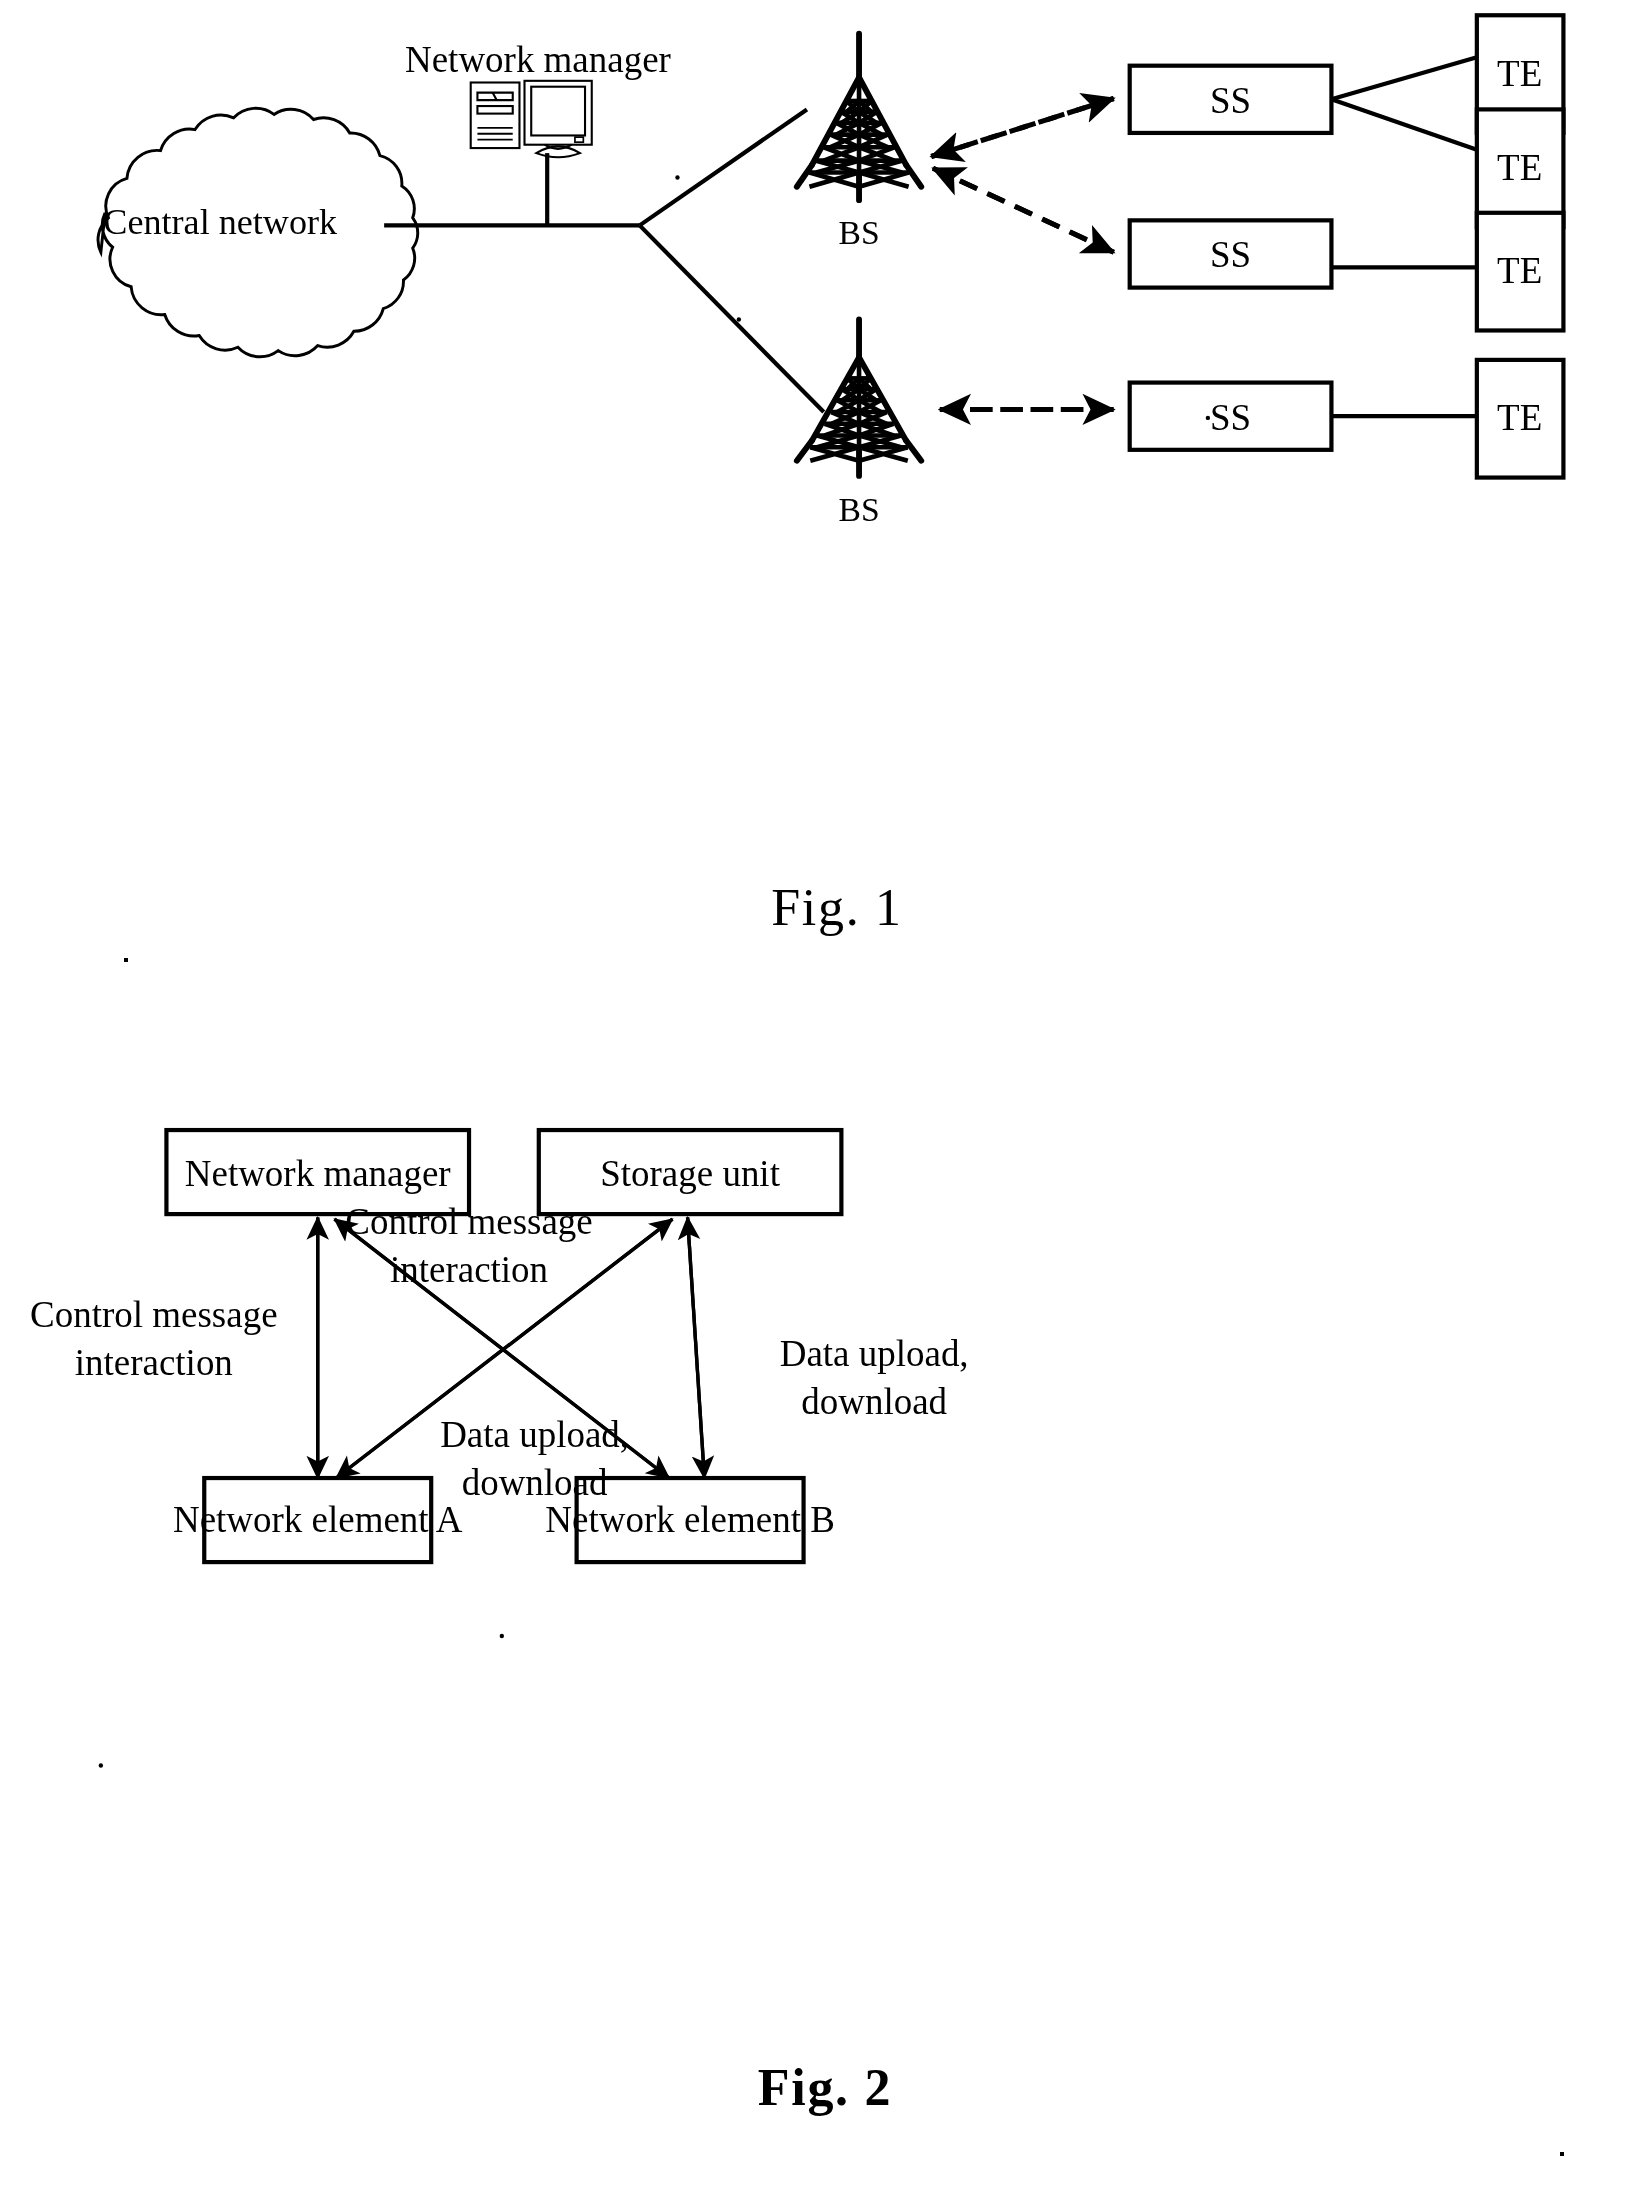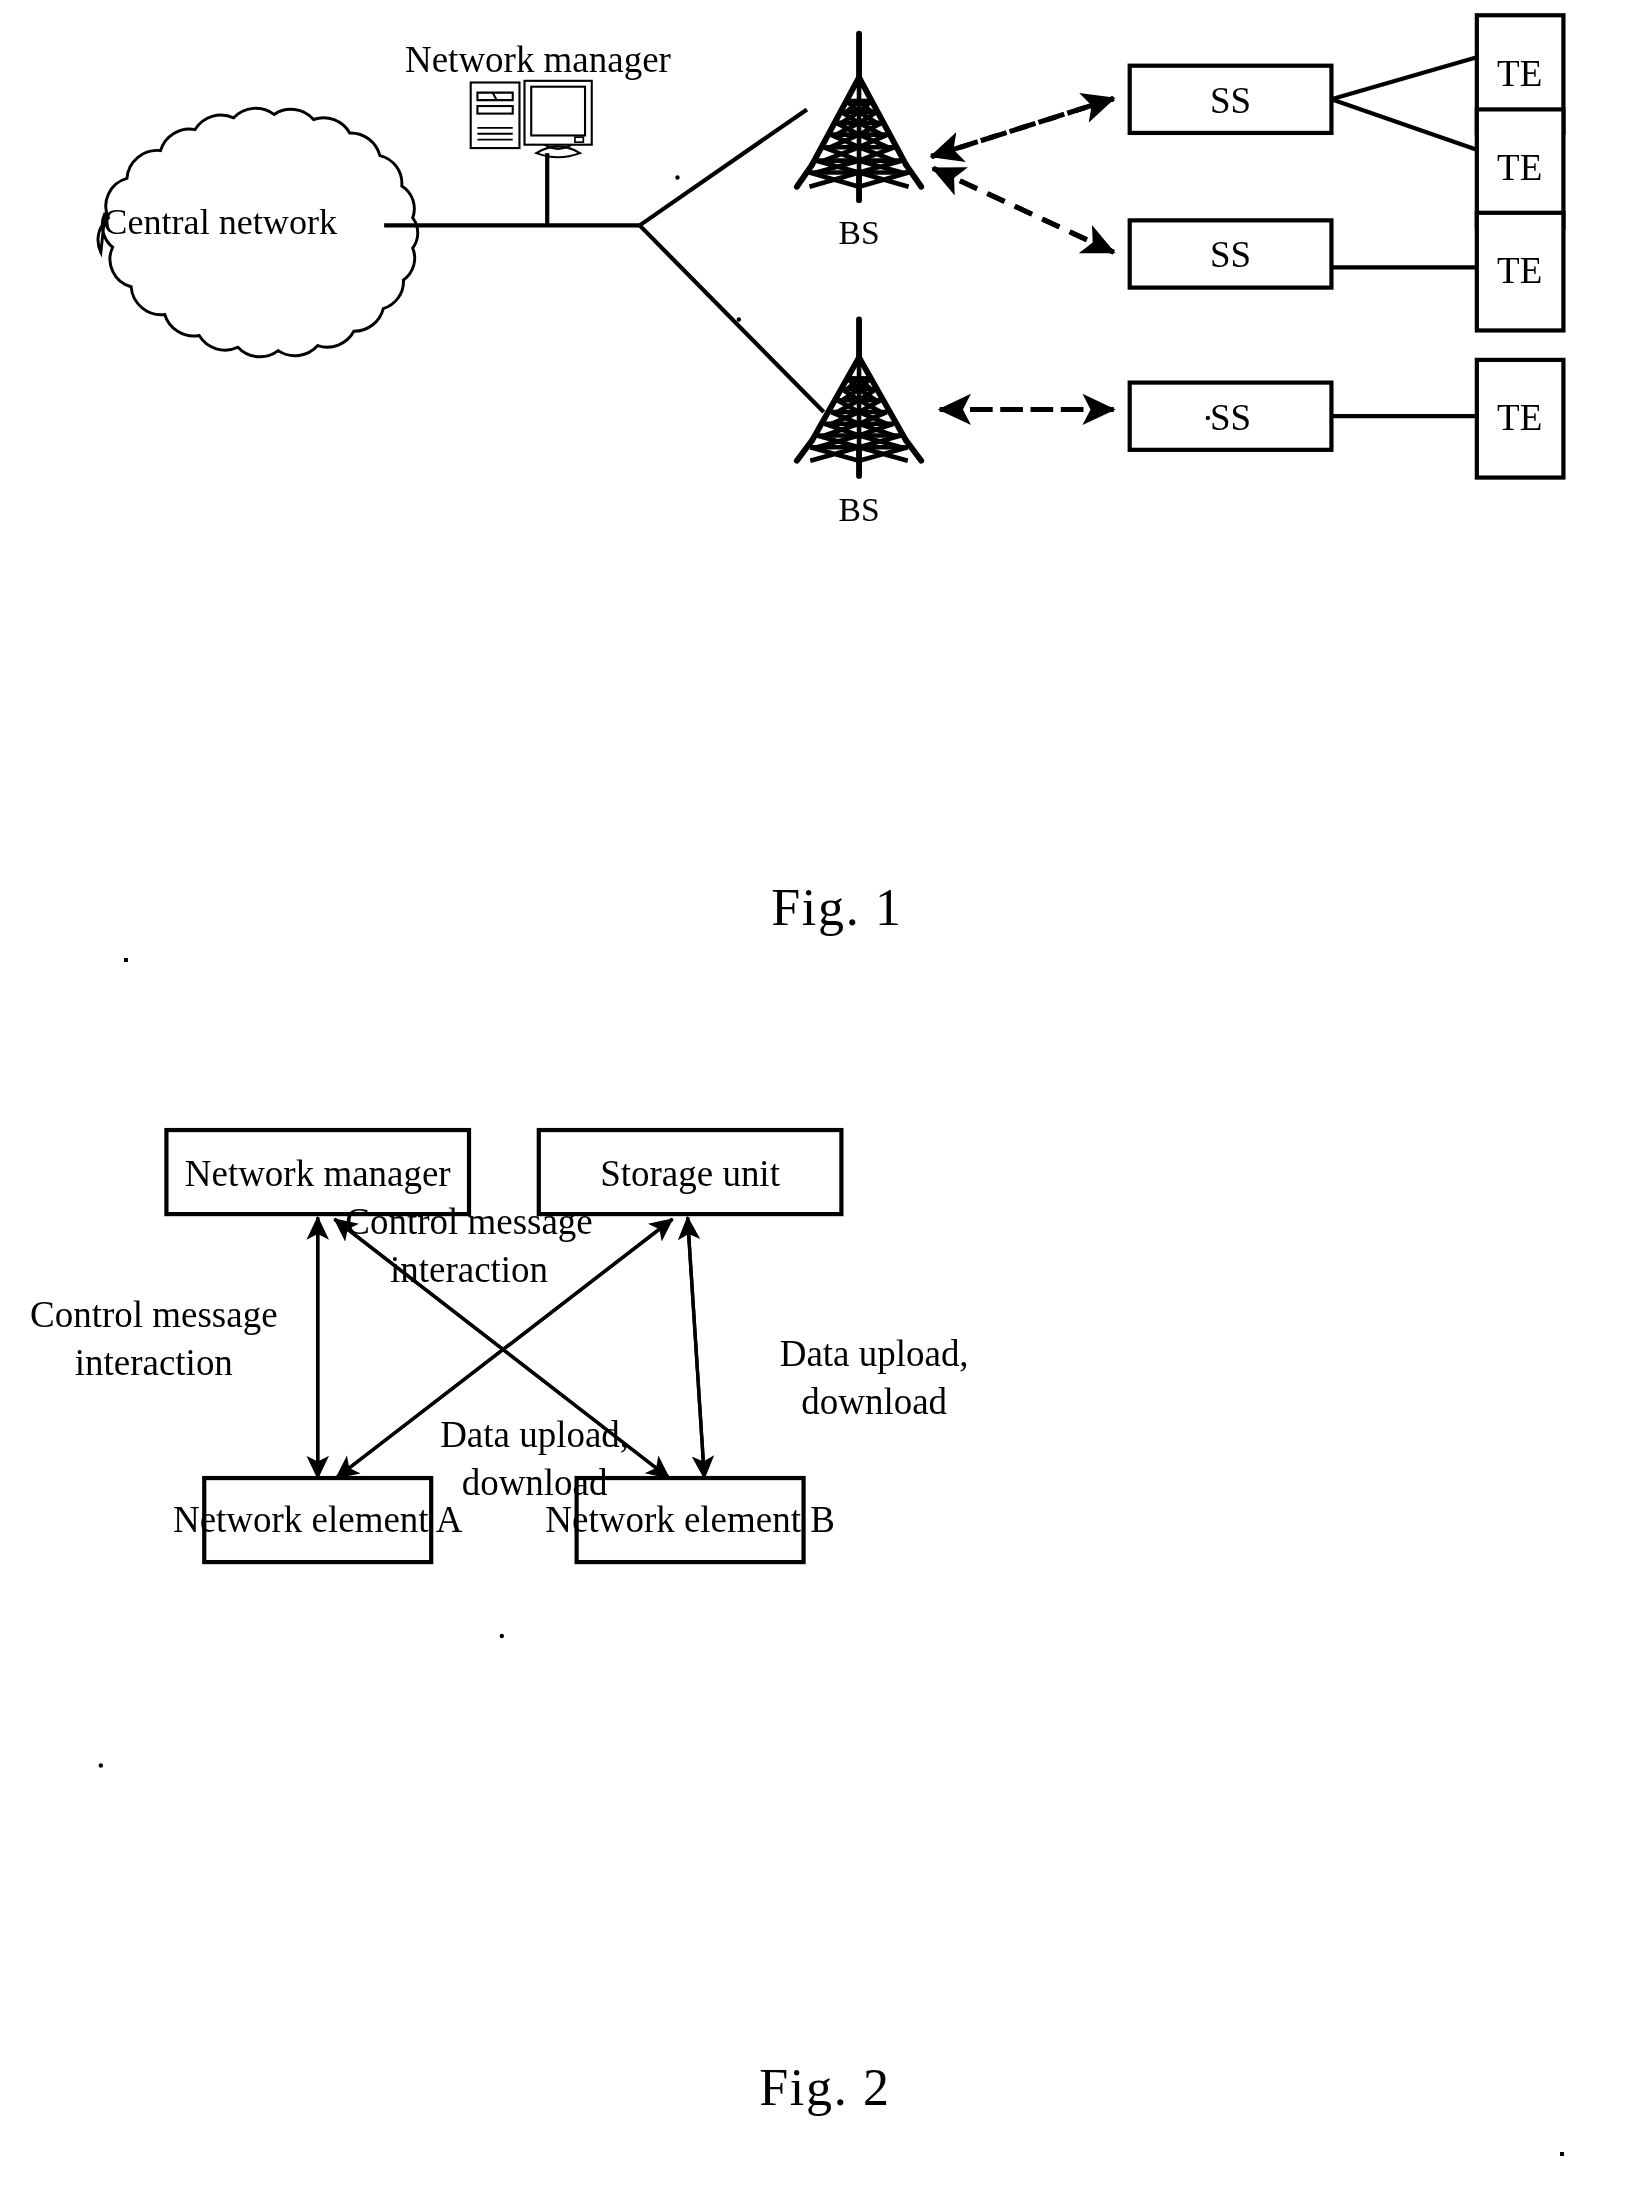--- a/index.html
+++ b/index.html
@@ -29,21 +29,21 @@
   }
   .fig-caption {
     position: absolute;
     width: 100%;
     text-align: center;
     font-size: 52px;
     letter-spacing: 1.7px;
     font-family: "Liberation Serif", "DejaVu Serif", serif;
   }
   #fig1-caption { top: 878px; padding-left: 12px; }
-  #fig2-caption { top: 2058px; }
+  #fig2-caption { top: 2058px; font-weight: bold; }
 
   .svg-label {
     font-family: "Liberation Serif", "DejaVu Serif", serif;
     fill: #000000;
   }
   .lbl-node   { font-size: 40px; }
   .lbl-box    { font-size: 44px; }
   .lbl-cloud  { font-size: 43px; }
   .lbl-title  { font-size: 44px; }
   .lbl-arrow  { font-size: 44px; }

